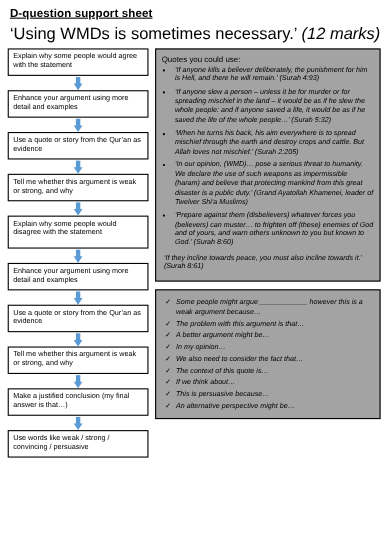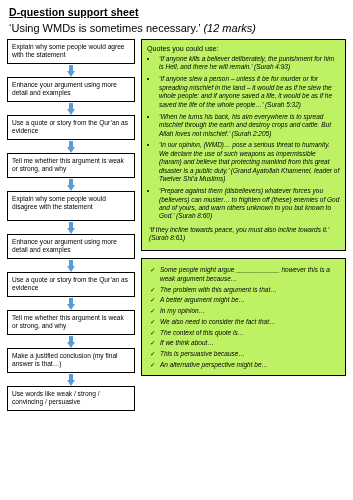--- a/index.html
+++ b/index.html
@@ -16,21 +16,21 @@
     box-sizing:border-box;
     padding:6px 7px 0 7px;
   }
   .title{
     font-size:10.5px;
     text-decoration:underline;
     margin:0 0 4px 2px;
     letter-spacing:0.1px;
   }
   .subtitle{
-    font-size:11px;
+    font-size:15px;
     margin:0 0 5px 2px;
   }
   .subtitle .marks{ font-style:italic; }
   .cols{
     display:flex;
     gap:6px;
     align-items:flex-start;
   }
   .left{ width:128px; flex:0 0 128px; }
   .right{ flex:1 1 auto; }
@@ -66,21 +66,21 @@
     width:0;height:0;
     border-left:4.5px solid transparent;
     border-right:4.5px solid transparent;
     border-top:6px solid #5b9bd5;
   }
 
   .panel{
     border:1px solid #000;
     box-sizing:border-box;
     padding:4px 5px 5px 5px;
-    background:#bef264;
+    background:#a3a3a3;
   }
   .panel-head{
     font-size:7.2px;
     margin:0 0 2px 0;
   }
   ul.quotes{
     margin:0;
     padding-left:11px;
     list-style:disc;
   }

